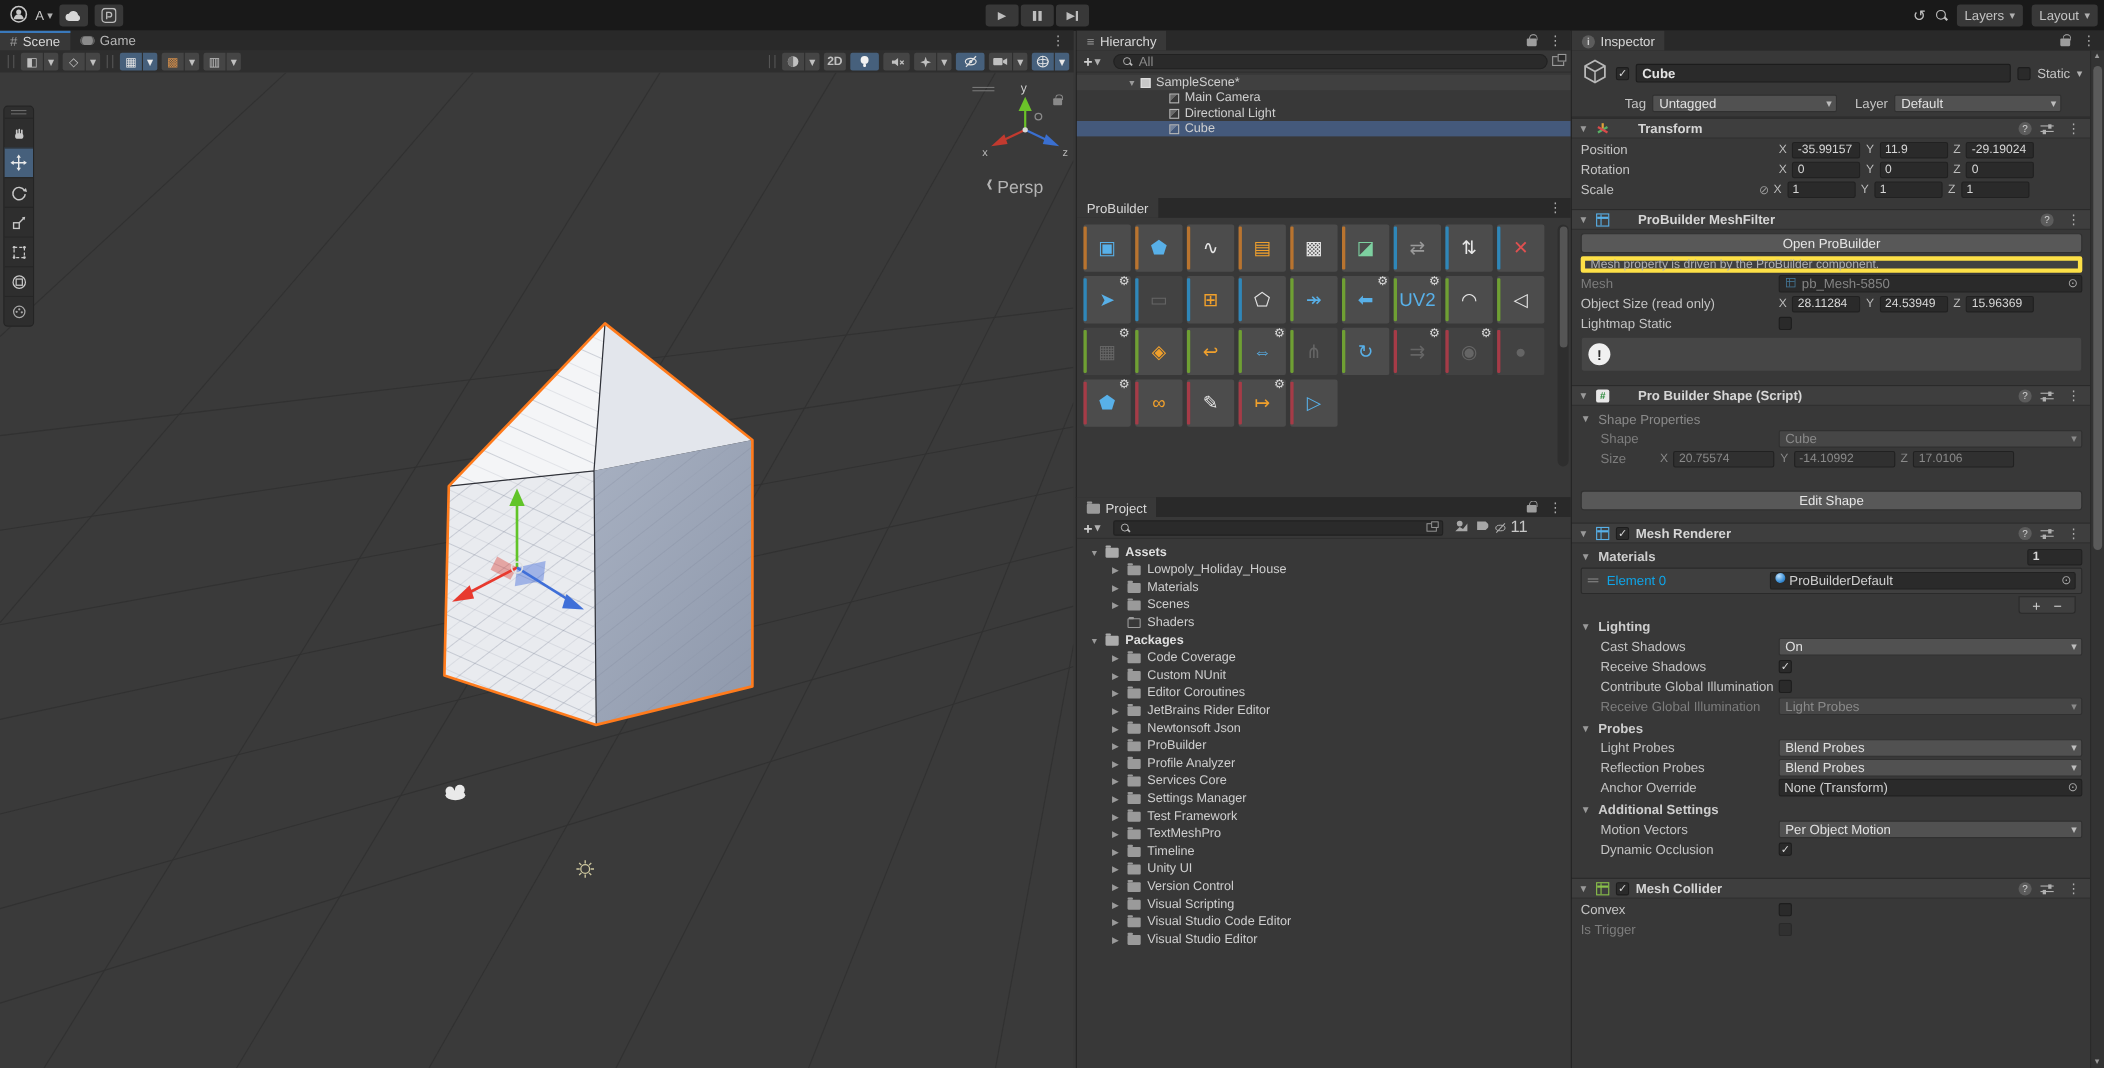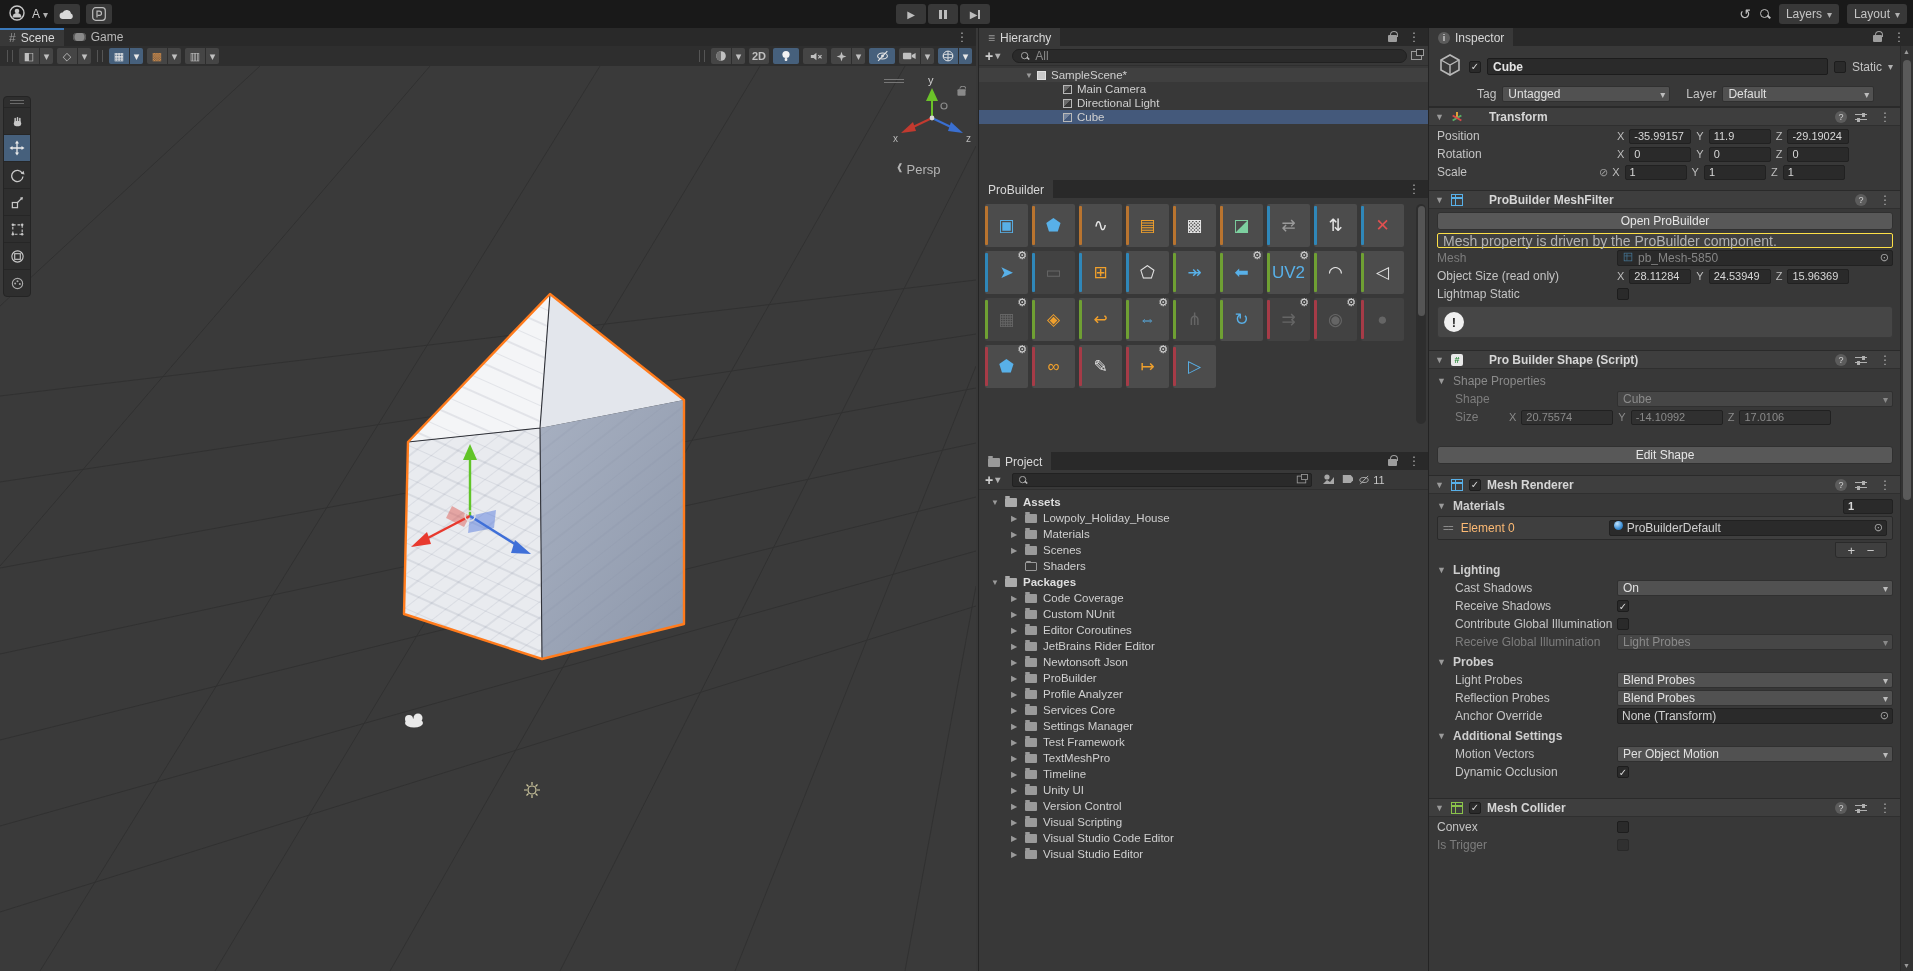--- a/index.html
+++ b/index.html
@@ -65,21 +65,21 @@
   
   #tool-palette{position:absolute; left:3px; top:30px; width:28px; background:#2e2e2e;
     border:1px solid #242424; border-radius:4px; overflow:hidden;}
   .tp-handle{height:10px; display:flex; flex-direction:column; justify-content:center; gap:2px; align-items:center;}
   .tp-handle i{display:block; width:14px; height:1px; background:#6a6a6a;}
   .tp-cell{width:26px; height:27px; display:flex; align-items:center; justify-content:center;
     border-top:1px solid #262626;}
   .tp-cell.on{background:var(--accent);}
   .tp-cell svg{display:block;}
 
-  .persp-label{position:absolute; left:896px; top:96px; color:#b4b4b4; font-size:13px;
+  .persp-label{position:absolute; left:896px; top:96px; color:#b4b4b4; font-size:16px;
     display:flex; gap:3px;}
   .persp-label::before{content:"❰"; font-size:9px; color:#b4b4b4;}
   .ov-handle{position:absolute; left:884px; top:11px; width:20px;}
   .ov-handle i{display:block; width:20px; height:1px; background:#777; margin:2px 0;}
   .ov-lock{position:absolute; left:957px; top:20px; transform:scale(.9); opacity:.8;}
 
   
   .mid-panel{position:absolute; left:978px; width:450px; background:var(--bg); border-left:1px solid var(--panel-border);}
   #hierarchy{top:28px; height:152px;}
   #probuilder{top:180px; height:272px;}
@@ -207,36 +207,36 @@
   .nfield.wide{width:92px;}
   .nfield.dis{color:#8a8a8a; background:#303030;}
   .ctrl{flex:1; display:flex; align-items:center;}
   .ctrl .dropdown{flex:1;}
   .objfield{flex:1; height:16px; background:var(--field); border:1px solid #212121; border-radius:2px;
     display:flex; align-items:flex-start; gap:4px; padding:0 4px; color:#d0d0d0; position:relative;}
   .objfield .picker{position:absolute; right:3px; color:#a8a8a8; font-size:11px;}
   .objfield.dis{color:#858585;}
   .biglink{margin:3px 8px; height:18px; background:var(--btn); border:1px solid #303030; border-radius:3px;
     display:flex; align-items:center; justify-content:center; color:#e6e6e6;}
-  .helpnote{margin:2px 8px; height:15px; background:#404040; border:1px solid #fde047; border-radius:2px;
-    display:flex; align-items:center; padding:0 5px; color:#b2b2b2; font-size:14px;}
+  .helpnote{margin:2px 8px; height:15px; background:#404040; border:4px solid #fde047; border-radius:2px;
+    display:flex; align-items:center; padding:0 5px; color:#b2b2b2; font-size:11px;}
   .infobox{margin:4px 8px; background:#464646; border:1px solid #393939; border-radius:3px;
     display:flex; gap:7px; padding:5px 6px; align-items:center;}
   .infobox .bang{flex:0 0 20px; width:20px; height:20px; background:#f0f0f0; border-radius:50%;
     color:#2a2a2a; font-weight:bold; display:flex; align-items:center; justify-content:center; font-size:13px;}
   .infobox .bang::before{content:"!";}
   .infobox p{color:#c8c8c8; font-size:10.5px; line-height:1.25;}
   .subhead{display:flex; align-items:center; gap:6px; height:16px; margin:4px 8px 2px 8px; font-weight:bold; color:#cecece;}
   .subhead.dis{color:#8a8a8a; font-weight:normal;}
   .count-field{width:50px; height:15px; background:var(--field); border:1px solid #212121; border-radius:2px;
     margin-left:auto; color:#d8d8d8; font-size:11px; display:flex; align-items:center; padding:0 4px;}
   .elem-box{margin:2px 8px; border:1px solid #2a2a2a; background:#3f3f3f; border-radius:2px;
     padding:3px 5px; display:flex; align-items:center; gap:8px;}
   .elem-handle{color:#8a8a8a; font-size:10px; letter-spacing:-1px;}
-  .elem-label{color:#fdba74; flex:0 0 140px;}
+  .elem-label{color:#0ea5e9; flex:0 0 140px;}
   .matdot{width:9px; height:9px; border-radius:50%; background:radial-gradient(circle at 35% 30%, #bfe3ff, #3c8fd6 60%, #1b5e99);}
   .plusminus{display:flex; justify-content:flex-end; margin:2px 14px 4px 8px; gap:0;}
   .pm-box{width:52px; height:16px; background:#3f3f3f; border:1px solid #2a2a2a; border-radius:0 0 3px 3px;
     display:flex; align-items:center; justify-content:space-evenly; color:#d0d0d0; font-size:13px;}
   .spacer8{height:8px;} .spacer16{height:16px;}
 
   svg text{font-family:"Liberation Sans", sans-serif;}
 </style>
 </head>
 <body>
@@ -792,21 +792,21 @@
       <span class="mini-ico">
         <svg width="13" height="12" viewBox="0 0 13 12">
             <path d="M1 5.5L6.5 0H12v5.5L6.5 11z" fill="#a8a8a8" transform="rotate(45 6 6)"></path>
           </svg>
       </span>
       <span class="mini-ico" style="display:flex;align-items:center;gap:2px;">
         <svg width="14" height="12" viewBox="0 0 16 16">
             <ellipse cx="8" cy="8" rx="5.6" ry="3.4" fill="none" stroke="#b0b0b0" stroke-width="1.2"></ellipse>
             <path d="M3 13.5L13.5 2.5" stroke="#b0b0b0" stroke-width="1.3"></path>
           </svg>
-        <span style="color:#c8c8c8;font-size:11px;">11</span>
+        <span style="color:#c8c8c8;font-size:15px;">11</span>
       </span>
     </div>
     <div class="p-rows">
 
         <div class="p-row" data-depth="0" data-bold="true">
           <span class="p-arrow" data-arrow="open"></span>
           <span class="folder" data-folder="open"></span>
           <span class="p-label">Assets</span>
         </div>
 

